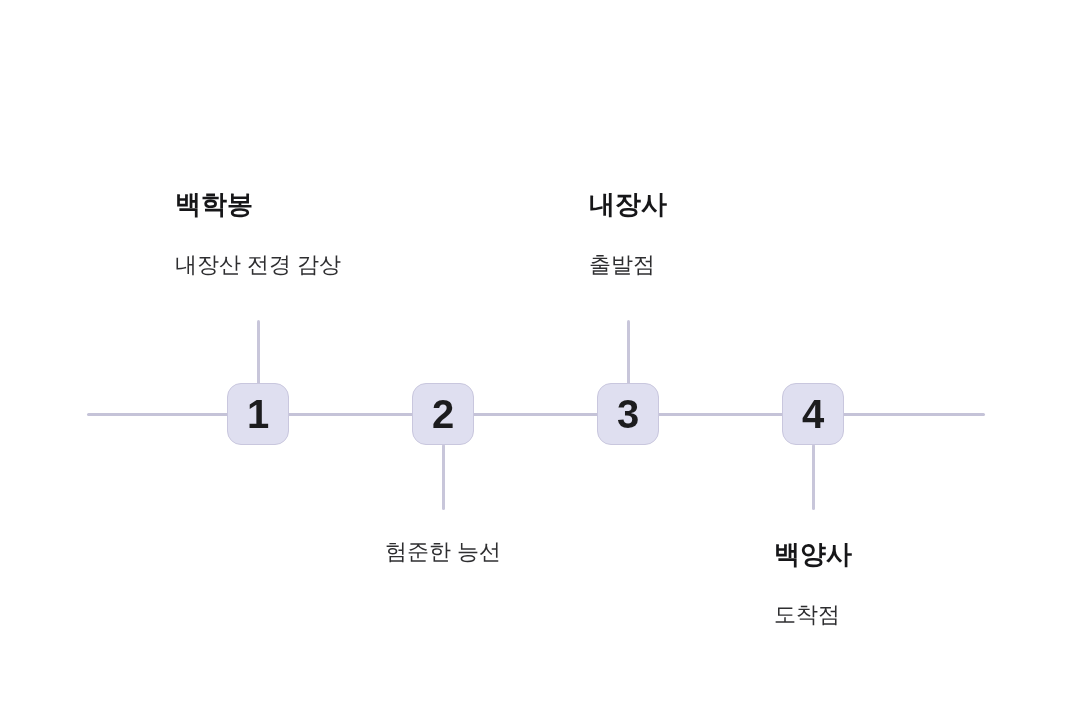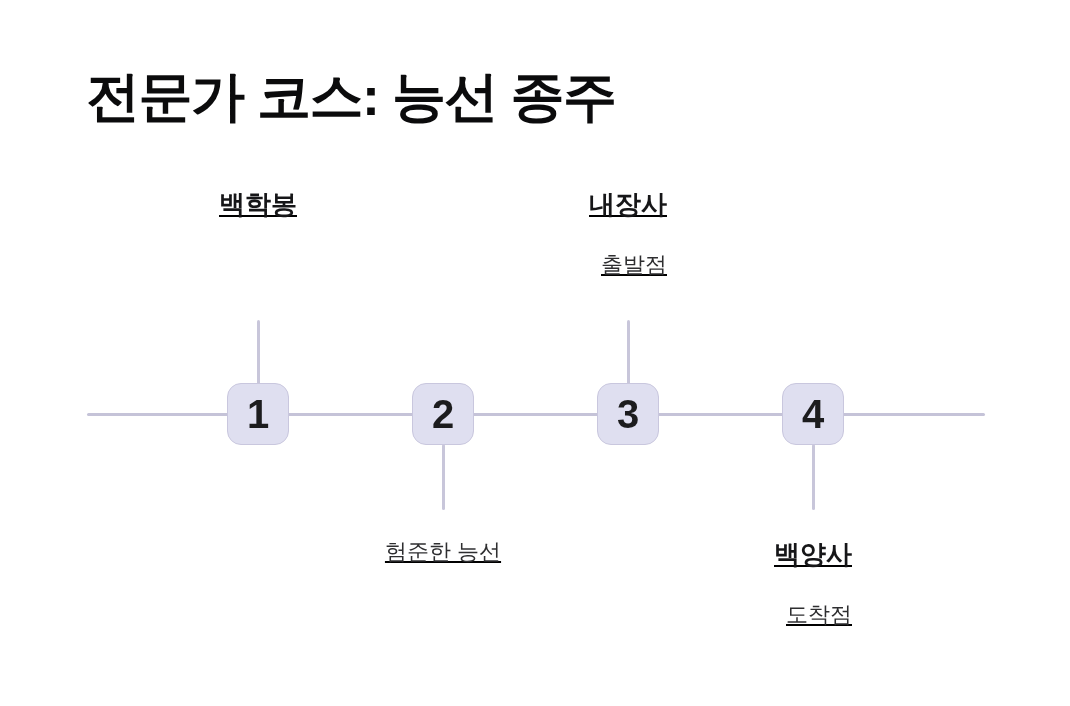--- a/index.html
+++ b/index.html
@@ -79,23 +79,22 @@
     font-size: 40px;
     font-weight: 700;
     color: #1c1c1e;
     line-height: 1;
   }
 
   .label {
     position: absolute;
     left: 0;
     transform: translateX(-50%);
-    text-align: right;
+    text-align: left;
     white-space: nowrap;
-    text-decoration: underline;
   }
   .above .label { top: 189px; }
   .below .label { top: 539px; }
   .label-title {
     font-size: 26px;
     line-height: 30px;
     font-weight: 700;
     color: #161618;
     margin: 0 0 33px 0;
   }
@@ -104,28 +103,28 @@
     line-height: 26px;
     font-weight: 400;
     color: #2e2e30;
     margin: 0;
   }
 </style>
 </head>
 <body>
 
 <div class="canvas">
-  <h1 class="page-title">전문가 코스: 능선 종주</h1>
 
   <div class="timeline">
     <div class="axis-line"></div>
 
     <div class="step s1 above">
       <div class="label">
         <div class="label-title">백학봉</div>
+        <div class="label-sub">내장산 전경 감상</div>
       </div>
       <div class="stem"></div>
       <div class="node">
         <span class="node-number">1</span>
       </div>
     </div>
 
     <div class="step s2 below">
       <div class="label">
         <div class="label-sub">험준한 능선</div>

